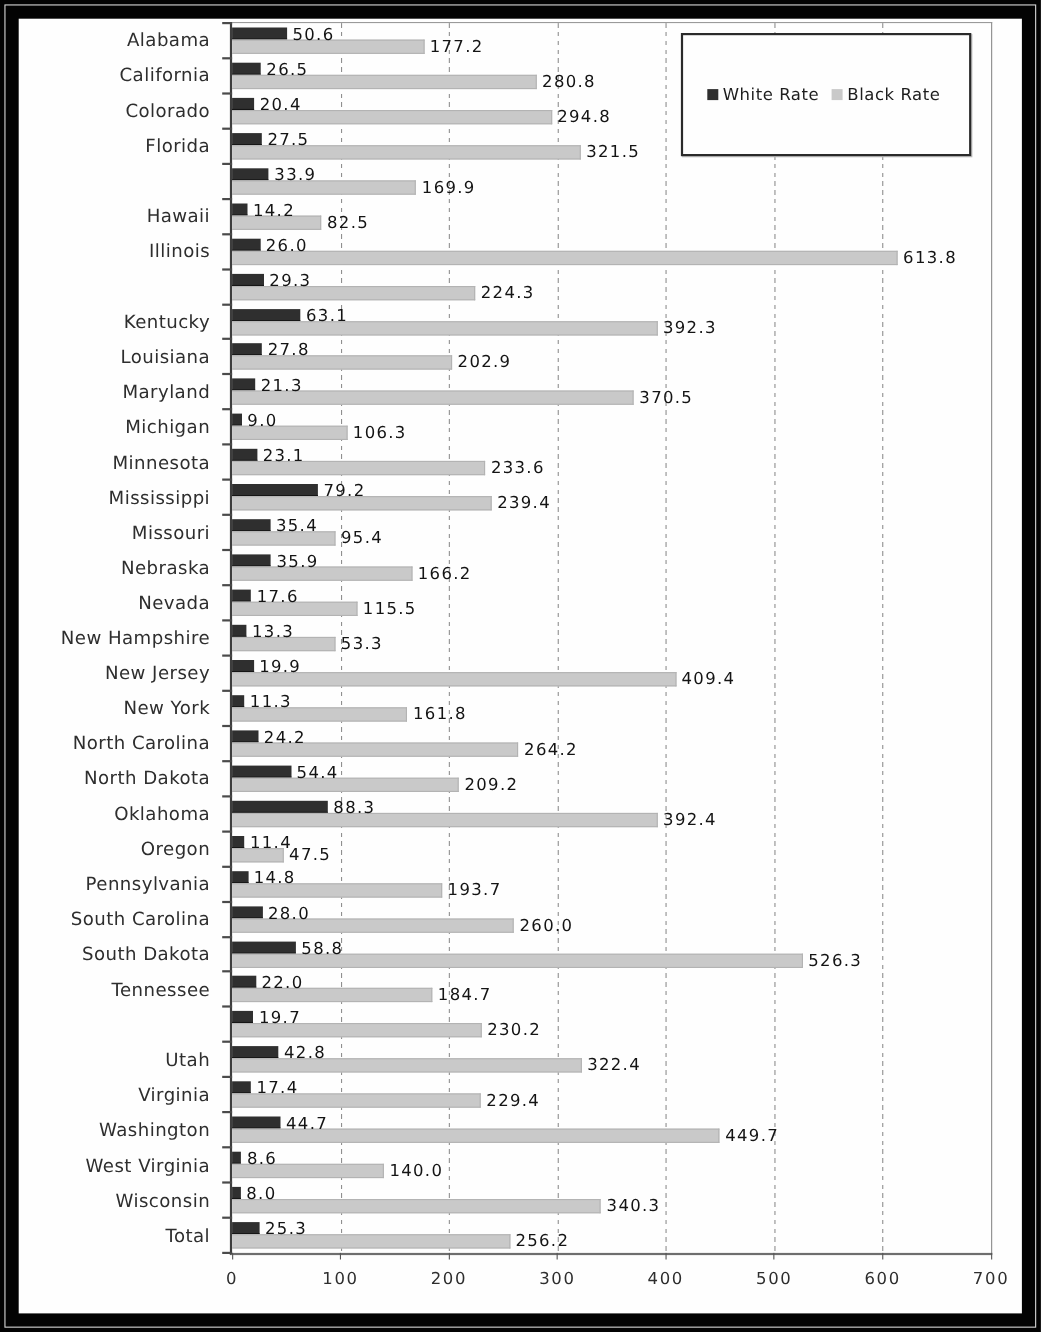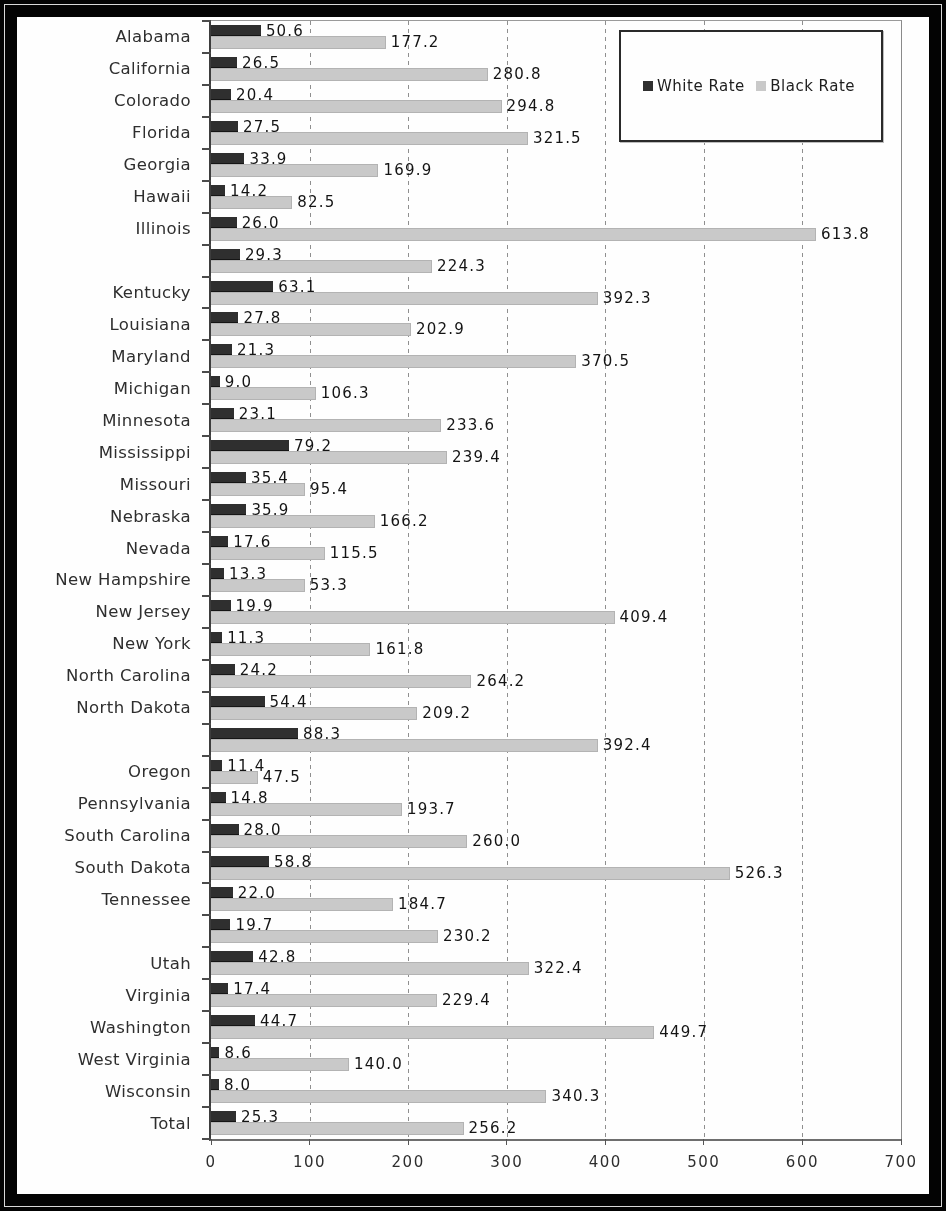--- a/index.html
+++ b/index.html
@@ -78,21 +78,20 @@
           <div class="bar bar-black" style="top: 78.8857px; width: 290.589px; background: rgb(201, 201, 201);"></div>
           <div class="vlabel" style="top: 64.8857px; left: 25.1086px;">20.4</div>
           <div class="vlabel" style="top: 75.8857px; left: 295.589px; text-align: right;">294.8</div>
           <div class="ytick" style="top: 94.8286px;"></div>
           <div class="ylabel" style="top: 95.8286px; height: 31.9429px;">Florida</div>
           <div class="bar bar-white" style="top: 99.8286px; width: 27.1071px; background: rgb(47, 47, 47);"></div>
           <div class="bar bar-black" style="top: 110.829px; width: 316.907px; background: rgb(201, 201, 201);"></div>
           <div class="vlabel" style="top: 96.8286px; left: 32.1071px;">27.5</div>
           <div class="vlabel" style="top: 107.829px; left: 321.907px;">321.5</div>
           <div class="ytick" style="top: 126.771px;"></div>
-          <div class="ylabel" style="top: 127.771px; height: 31.9429px;">Georgia</div>
           <div class="bar bar-white" style="top: 131.771px; width: 33.4157px; background: rgb(47, 47, 47);"></div>
           <div class="bar bar-black" style="top: 142.771px; width: 167.473px; background: rgb(201, 201, 201);"></div>
           <div class="vlabel" style="top: 128.771px; left: 38.4157px;">33.9</div>
           <div class="vlabel" style="top: 139.771px; left: 172.473px;">169.9</div>
           <div class="ytick" style="top: 158.714px;"></div>
           <div class="ylabel" style="top: 159.714px; height: 31.9429px;">Hawaii</div>
           <div class="bar bar-white" style="top: 163.714px; width: 13.9971px; background: rgb(47, 47, 47);"></div>
           <div class="bar bar-black" style="top: 174.714px; width: 81.3214px; background: rgb(201, 201, 201);"></div>
           <div class="vlabel" style="top: 160.714px; left: 18.9971px;">14.2</div>
           <div class="vlabel" style="top: 171.714px; left: 86.3214px;">82.5</div>
@@ -185,20 +184,21 @@
           <div class="bar bar-black" style="top: 653.857px; width: 260.426px; background: rgb(201, 201, 201);"></div>
           <div class="vlabel" style="top: 639.857px; left: 28.8543px;">24.2</div>
           <div class="vlabel" style="top: 650.857px; left: 265.426px;">264.2</div>
           <div class="ytick" style="top: 669.8px;"></div>
           <div class="ylabel" style="top: 670.8px; height: 31.9429px;">North Dakota</div>
           <div class="bar bar-white" style="top: 674.8px; width: 53.6229px; background: rgb(47, 47, 47);"></div>
           <div class="bar bar-black" style="top: 685.8px; width: 206.211px; background: rgb(201, 201, 201);"></div>
           <div class="vlabel" style="top: 671.8px; left: 58.6229px;">54.4</div>
           <div class="vlabel" style="top: 682.8px; left: 211.211px;">209.2</div>
           <div class="ytick" style="top: 701.743px;"></div>
+          <div class="ylabel" style="top: 702.743px; height: 31.9429px;">Oklahoma</div>
           <div class="bar bar-white" style="top: 706.743px; width: 87.0386px; background: rgb(47, 47, 47);"></div>
           <div class="bar bar-black" style="top: 717.743px; width: 386.794px; background: rgb(201, 201, 201);"></div>
           <div class="vlabel" style="top: 703.743px; left: 92.0386px;">88.3</div>
           <div class="vlabel" style="top: 714.743px; left: 391.794px;">392.4</div>
           <div class="ytick" style="top: 733.686px;"></div>
           <div class="ylabel" style="top: 734.686px; height: 31.9429px;">Oregon</div>
           <div class="bar bar-white" style="top: 738.686px; width: 11.2371px; background: rgb(47, 47, 47);"></div>
           <div class="bar bar-black" style="top: 749.686px; width: 46.8214px; background: rgb(201, 201, 201);"></div>
           <div class="vlabel" style="top: 735.686px; left: 16.2371px;">11.4</div>
           <div class="vlabel" style="top: 746.686px; left: 51.8214px;">47.5</div>

